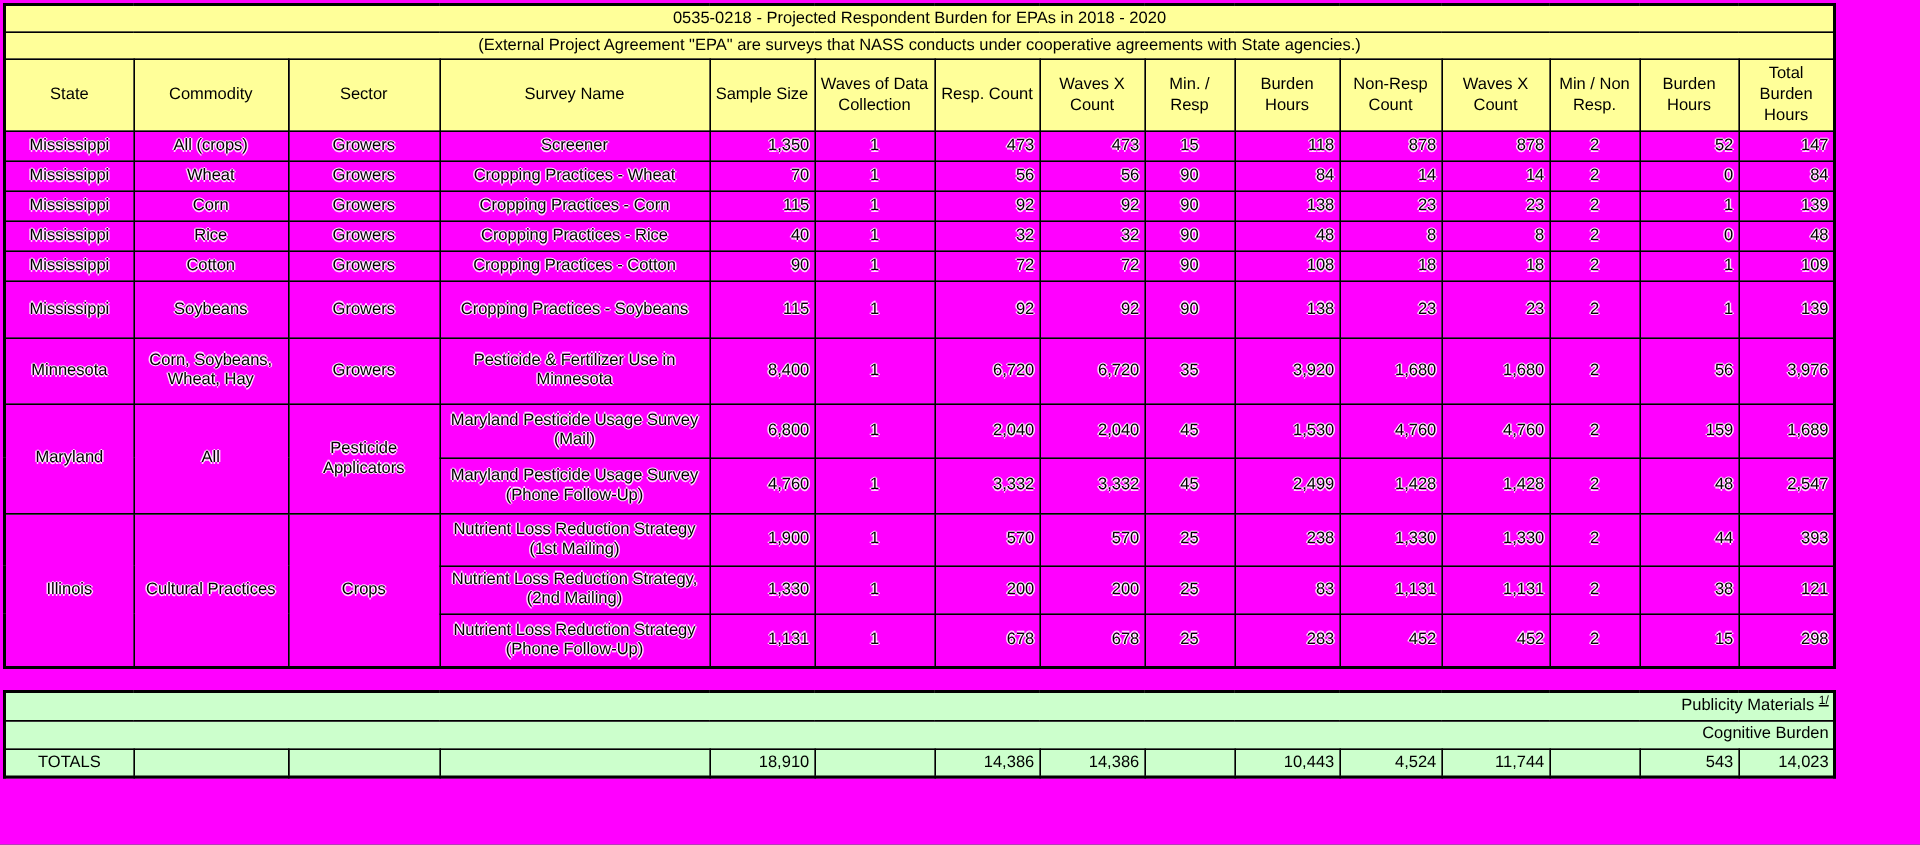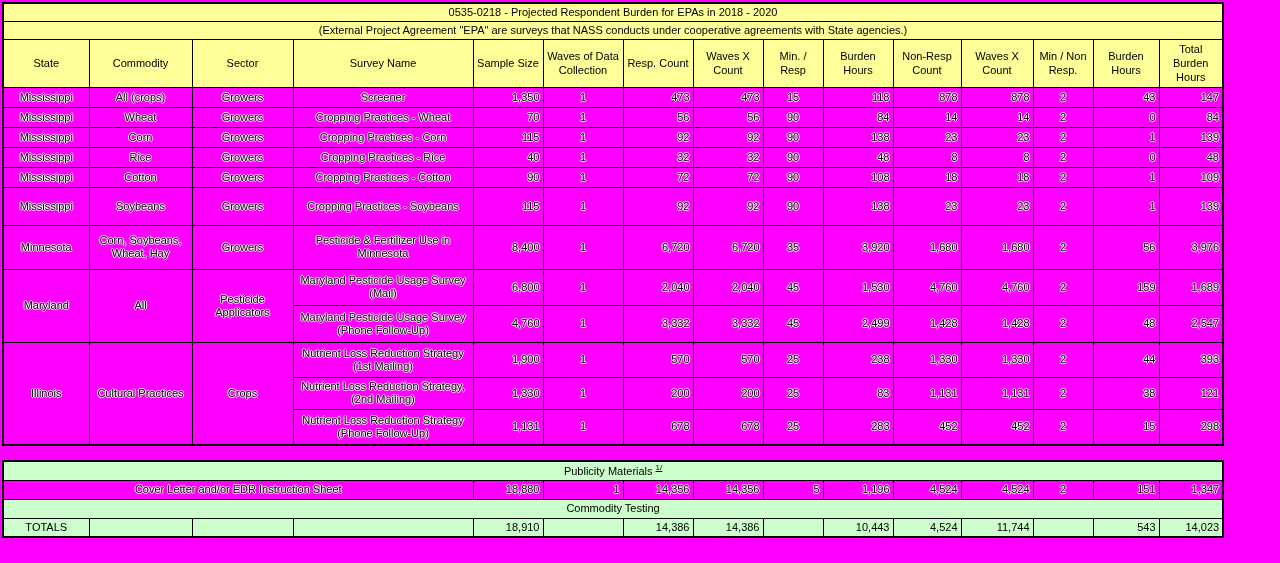--- a/index.html
+++ b/index.html
@@ -20,21 +20,21 @@
     font-weight:normal;
   }
   .yellow{background:#ffff99;}
   .green{background:#ccffcc;}
   .m td{background:#ff00ff;}
   .title-c{font-weight:bold;font-size:12px;text-align:center;}
   .sub-c{font-size:12px;text-align:center;}
   .tbl th{background:#ffff99;text-align:center;line-height:14px;}
   .c{text-align:center;}
   .n{text-align:right;padding-right:4px;}
-  .l{text-align:center;}
+  .l{text-align:right;}
   .halo{
     color:#000;
     text-shadow:-1px 0 0 rgba(255,255,255,.85),1px 0 0 rgba(255,255,255,.85),
                 0 -1px 0 rgba(255,255,255,.85),0 1px 0 rgba(255,255,255,.85);
   }
   .label-big{font-size:12px;line-height:14px;}
   .indent{padding-left:90px;}
   .fn{
     vertical-align:super;font-size:8px;line-height:8px;
     text-decoration:underline;margin-left:3px;
@@ -96,21 +96,21 @@
       <td class="c halo">Screener</td>
       <td class="n halo">1,350</td>
       <td class="c halo">1</td>
       <td class="n halo">473</td>
       <td class="n halo">473</td>
       <td class="c halo">15</td>
       <td class="n halo">118</td>
       <td class="n halo">878</td>
       <td class="n halo">878</td>
       <td class="c halo">2</td>
-      <td class="n halo">43</td>
+      <td class="n halo">52</td>
       <td class="n halo">147</td>
     </tr>
 
     <tr class="m" style="height:20px">
       <td class="c halo">Mississippi</td>
       <td class="c halo">Wheat</td>
       <td class="c halo">Growers</td>
       <td class="c halo">Cropping Practices - Wheat</td>
       <td class="n halo">70</td>
       <td class="c halo">1</td>
@@ -317,36 +317,22 @@
       <col style="width:60px">
         <col style="width:66px">
         <col style="width:64px">
     </colgroup>
     <tbody>
         <tr style="height:19px">
       <td colspan="15" class="green l label-big">
         <span>Publicity Materials</span><sup class="fn">1/</sup>
       </td>
     </tr>
-    <tr class="m" style="height:19px">
-      <td colspan="4" class="l halo indent">Cover Letter and/or EDR Instruction Sheet</td>
-      <td class="n halo">18,880</td>
-      <td class="n halo">1</td>
-      <td class="n halo">14,356</td>
-      <td class="n halo">14,356</td>
-      <td class="n halo">5</td>
-      <td class="n halo">1,196</td>
-      <td class="n halo">4,524</td>
-      <td class="n halo">4,524</td>
-      <td class="c halo">2</td>
-      <td class="n halo">151</td>
-      <td class="n halo">1,347</td>
-    </tr>
     <tr style="height:19px">
-      <td colspan="15" class="green l label-big">Commodity Testing</td>
+      <td colspan="15" class="green l label-big">Cognitive Burden</td>
     </tr>
     <tr style="height:19px">
       <td class="green c label-big">TOTALS</td>
       <td class="green"></td>
       <td class="green"></td>
       <td class="green"></td>
       <td class="green n">18,910</td>
       <td class="green"></td>
       <td class="green n">14,386</td>
       <td class="green n">14,386</td>

